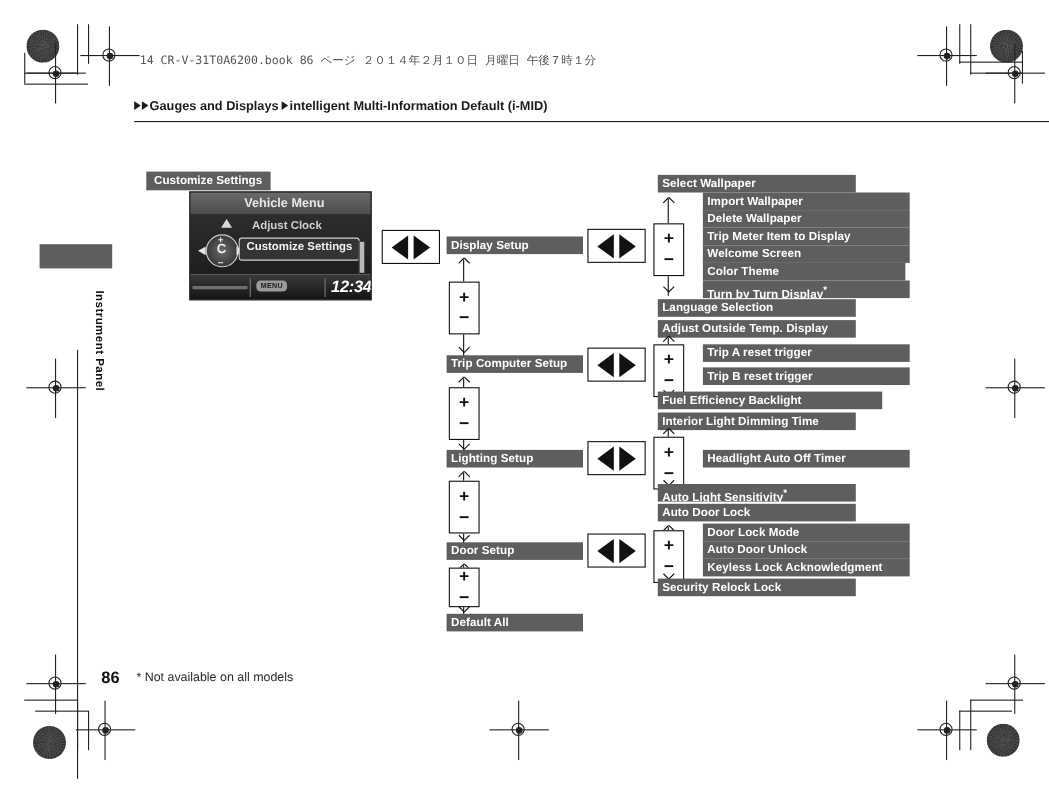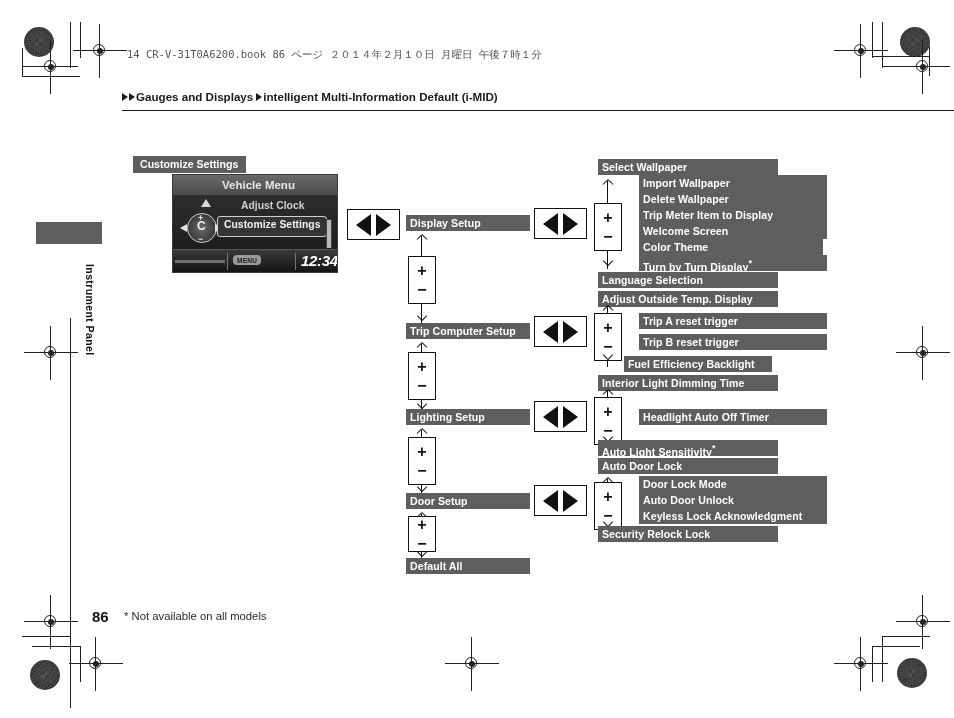--- a/index.html
+++ b/index.html
@@ -96,21 +96,21 @@
   .ohead i{position:absolute;display:block;width:7px;height:1.3px;background:#111;}
 
   
   .mid{position:absolute;left:172px;top:174px;width:166px;height:99px;background:#1a1a1a;
     border:1px solid #3a3a3a;box-sizing:border-box;overflow:hidden;}
   .mid-title{position:absolute;left:0;top:0;width:100%;height:20px;
     background:linear-gradient(#6a6a6a,#4c4c4c);
     color:#e8e8e8;font-size:11.5px;font-weight:bold;line-height:20px;padding-left:7px;box-sizing:border-box;text-align:center;}
   .mid-body{position:absolute;left:0;top:20px;width:100%;height:56px;
     background:linear-gradient(#2d2d2d,#1d1d1d);}
-  .mid-row1{position:absolute;left:56px;top:5px;color:#cfcfcf;font-size:10.4px;font-weight:bold;margin-left:12px;}
+  .mid-row1{position:absolute;left:56px;top:5px;color:#cfcfcf;font-size:10.4px;font-weight:bold;}
   .mid-sel{position:absolute;left:44px;top:21px;width:110px;height:21px;
     border:1.4px solid #cfcfcf;border-radius:3px;background:#343434;box-sizing:border-box;}
   .mid-sel span{position:absolute;left:6px;top:2px;color:#f2f2f2;font-size:10.4px;font-weight:bold;}
   .mid-uptri{position:absolute;left:28px;top:4px;width:0;height:0;
     border-bottom:8px solid #d8d8d8;border-left:5px solid transparent;border-right:5px solid transparent;}
   .mid-knob{position:absolute;left:14px;top:18px;width:30px;height:30px;border:1.5px solid #cfcfcf;border-radius:50%;
     background:radial-gradient(circle at 50% 50%,#6a6a6a 0%,#3a3a3a 70%);box-sizing:border-box;}
   .mid-knob::after{content:"C";position:absolute;left:9px;top:5px;color:#efefef;font-size:12px;font-weight:bold;}
   .knob-plus{position:absolute;left:25px;top:19px;color:#e3e3e3;font-size:9px;font-weight:bold;line-height:9px;}
   .knob-minus{position:absolute;left:25px;top:40px;color:#e3e3e3;font-size:9px;font-weight:bold;line-height:9px;}
@@ -360,21 +360,21 @@
 <div class="rocker" style="left:594px;top:313px;">
   <span class="pl">+</span>
   <span>−</span>
 </div>
 <div class="vline" style="left:607px;top:361px;height:6px;"></div>
 <div class="ohead" style="left:601px;top:359px;">
   <i style="transform:rotate(-45deg);transform-origin:left center;left:6.5px;top:0;"></i>
   <i style="transform:rotate(45deg);transform-origin:right center;left:0px;top:0;"></i>
 </div>
 
-<div class="bar h16" style="left:624px;top:356px;width:148px;">Fuel Efficiency Backlight</div>
+<div class="bar h16" style="left:598px;top:356px;width:204px;">Fuel Efficiency Backlight</div>
 <div class="bar h16" style="left:598px;top:375px;width:180px;">Interior Light Dimming Time</div>
 
 <div class="bar h16" style="left:639px;top:409px;width:188px;">Headlight Auto Off Timer</div>
 
 <div class="vline" style="left:607px;top:391px;height:10px;"></div>
 <div class="ohead" style="left:601px;top:389px;">
   <i style="transform:rotate(45deg);transform-origin:left center;left:6.5px;top:0;"></i>
   <i style="transform:rotate(-45deg);transform-origin:right center;left:0px;top:0;"></i>
 </div>
 <div class="rocker" style="left:594px;top:397px;">

